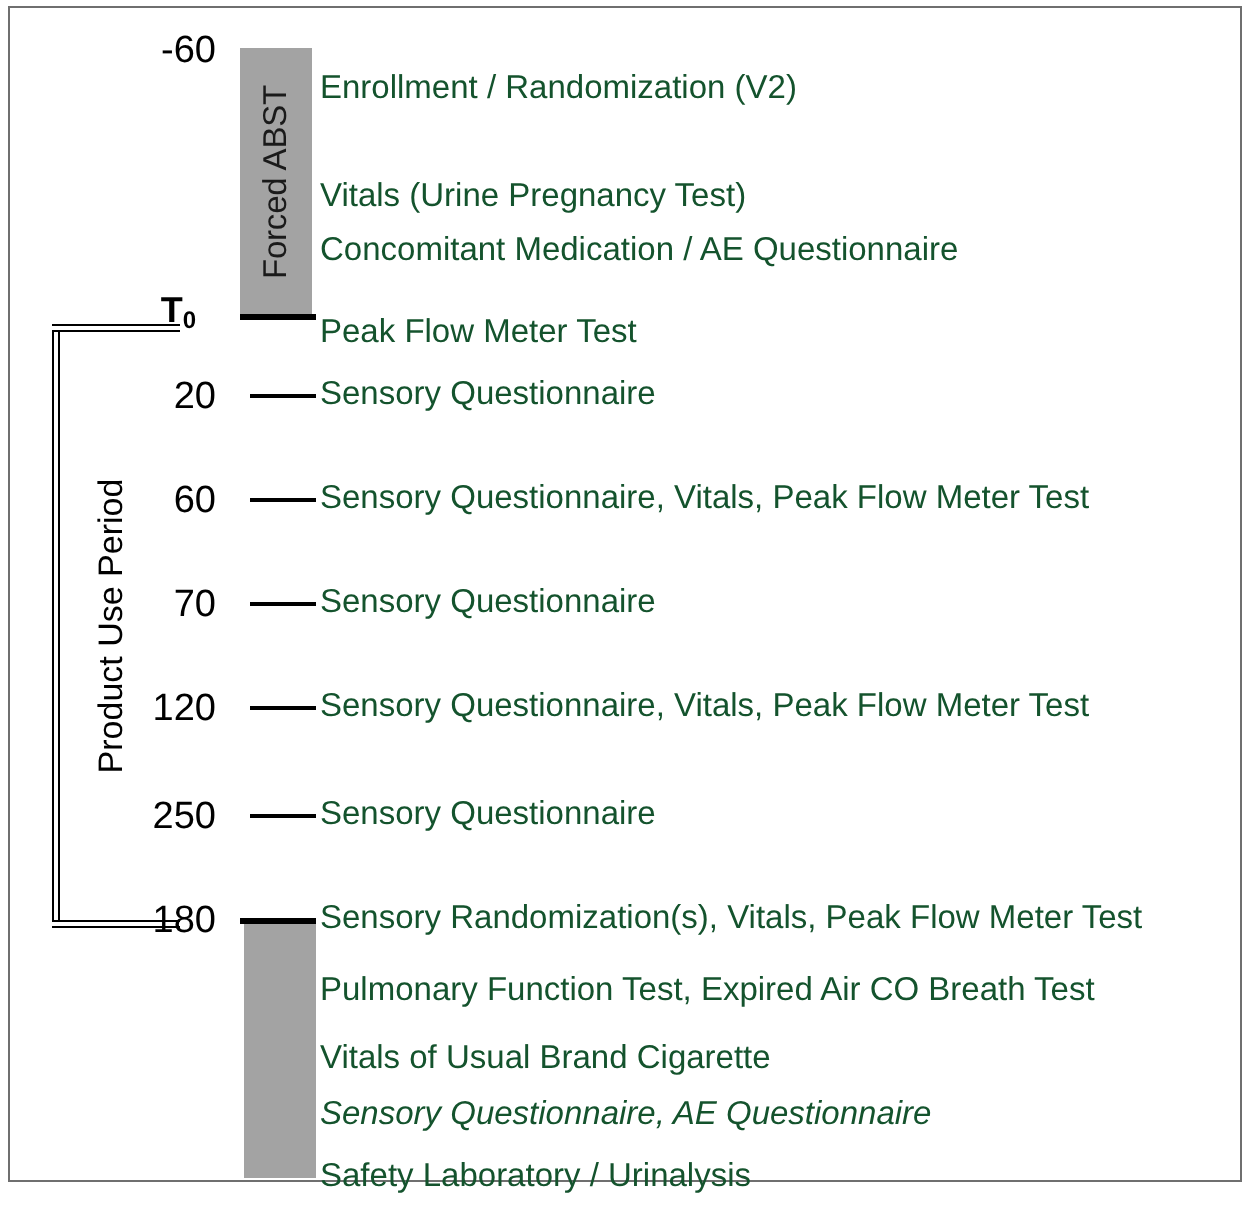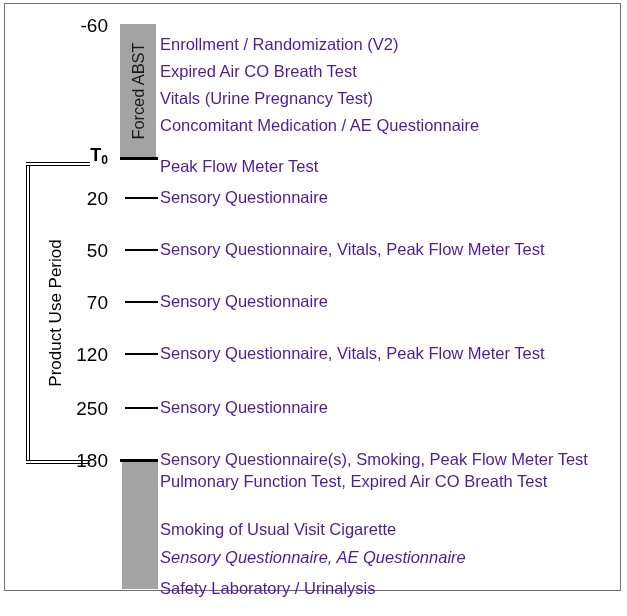--- a/index.html
+++ b/index.html
@@ -103,21 +103,21 @@
     left: 120px;
     width: 38px;
   }
 
   
   .event-text {
     position: absolute;
     left: 160px;
     font-size: 16.5px;
     line-height: 1;
-    color: #4c1d95;
+    color: #14532d;
     white-space: nowrap;
   }
 
   
   #bracket {
     position: absolute;
     left: 26px;
     top: 162px;
     width: 64px;
     height: 302px;
@@ -178,61 +178,60 @@
 <div id="figure">
 
   <div id="diagram-box"></div>
 
   <div class="gray-bar" id="forced-abst-bar">
     <div class="rot-label">Forced ABST</div>
   </div>
 
   <div class="tick-label" style="left:34px; top:16px;text-align:right;">-60</div>
 
-  <div class="tick-label bold" style="left:34px; top:146px;"><span>T</span><sub>0</sub></div>
+  <div class="tick-label bold" style="left:24px; top:146px;"><span>T</span><sub>0</sub></div>
   <div class="tick-line thick under-bar" style="top:157px;"></div>
 
   <div class="event-text" style="top:36px;">Enrollment / Randomization (V2)</div>
-  <div class="event-text" style="top:63px;">Expired Air CO Breath Test</div>
   <div class="event-text" style="top:90px;">Vitals (Urine Pregnancy Test)</div>
   <div class="event-text" style="top:117px;">Concomitant Medication / AE Questionnaire</div>
   <div class="event-text" style="top:144px;margin-top:14px;">Peak Flow Meter Test</div>
 
   <div id="bracket">
     <div class="b-v"></div>
     <div class="b-h b-top"></div>
     <div class="b-h b-bot"></div>
     <div id="bracket-label">Product Use Period</div>
   </div>
 
   <div class="tick-label" style="left:34px; top:189px;">20</div>
   <div class="tick-line" style="top:197px;"></div>
   <div class="event-text" style="top:189px;">Sensory Questionnaire</div>
 
-  <div class="tick-label" style="left:34px; top:241px;">50</div>
+  <div class="tick-label" style="left:34px; top:241px;">60</div>
   <div class="tick-line" style="top:249px;"></div>
   <div class="event-text" style="top:241px;">Sensory Questionnaire, Vitals, Peak Flow Meter Test</div>
 
   <div class="tick-label" style="left:34px; top:293px;">70</div>
   <div class="tick-line" style="top:301px;"></div>
   <div class="event-text" style="top:293px;">Sensory Questionnaire</div>
 
   <div class="tick-label" style="left:34px; top:345px;">120</div>
   <div class="tick-line" style="top:353px;"></div>
   <div class="event-text" style="top:345px;">Sensory Questionnaire, Vitals, Peak Flow Meter Test</div>
 
   <div class="tick-label" style="left:34px; top:399px;">250</div>
   <div class="tick-line" style="top:407px;"></div>
   <div class="event-text" style="top:399px;">Sensory Questionnaire</div>
 
   <div class="tick-label" style="left:34px; top:451px;">180</div>
   <div class="tick-line thick under-bar" style="top:459px;"></div>
-  <div class="event-text" style="top:451px;">Sensory Questionnaire(s), Smoking, Peak Flow Meter Test</div>
+  <div class="event-text" style="top:451px;">Sensory Randomization(s), Vitals, Peak Flow Meter Test</div>
 
   <div class="gray-bar" id="post-use-bar"></div>
 
-  <div class="event-text" style="top:473px;">Pulmonary Function Test, Expired Air CO Breath Test</div>
-  <div class="event-text" style="top:521px;">Smoking of Usual Visit Cigarette</div>
+  <div class="event-text" style="top:487px;">Pulmonary Function Test, Expired Air CO Breath Test</div>
+  <div class="event-text" style="top:521px;">Vitals of Usual Brand Cigarette</div>
   <div class="event-text" style="top:549px;font-style:italic;">Sensory Questionnaire, AE Questionnaire</div>
   <div class="event-text" style="top:580px;">Safety Laboratory / Urinalysis</div>
 
 
 </div>
 
 </body></html>

